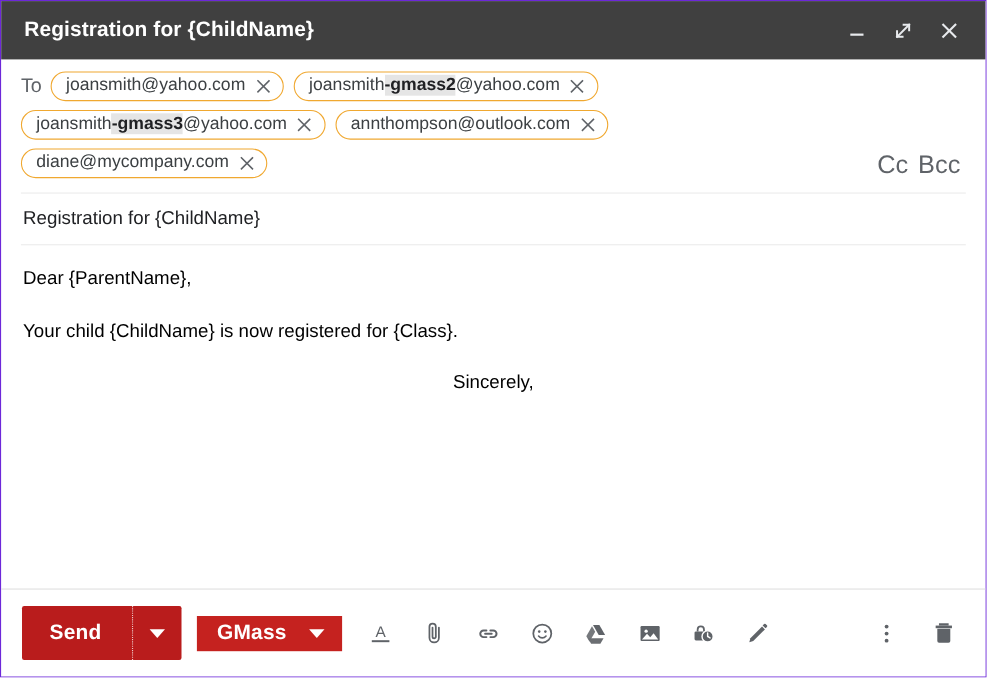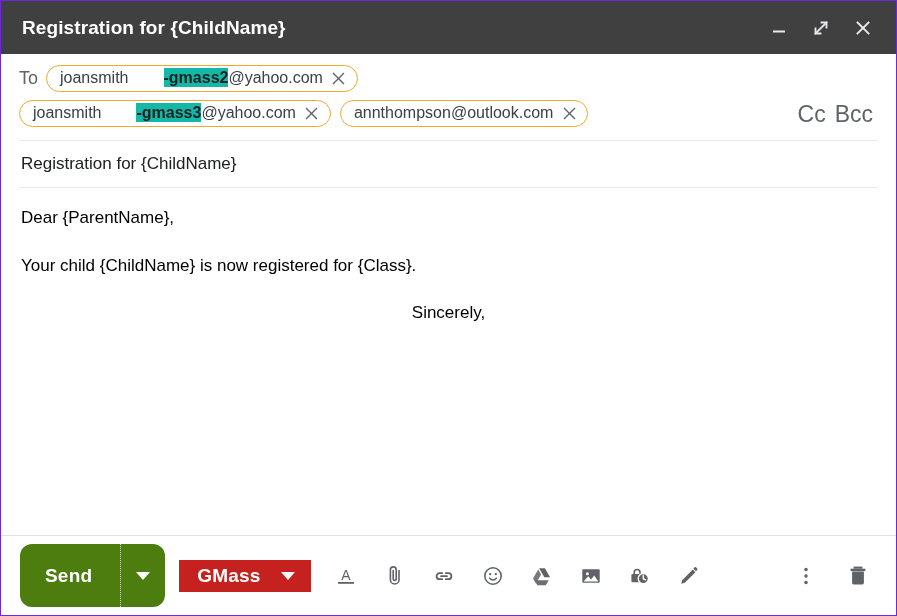--- a/index.html
+++ b/index.html
@@ -92,25 +92,24 @@
     white-space: nowrap;
     cursor: pointer;
   }
   .chip-text {
     font-size: 16px;
     color: #3c4043;
     line-height: 1;
     white-space: nowrap;
   }
   .chip-text .hl {
-    background: #14b8a6;
+    background: #e5e5e5;
     color: #202124;
     font-weight: bold;
     padding: 1px 0;
-    margin-left: 35px;
   }
   .chip-x {
     margin-left: 9px;
     width: 14px;
     height: 14px;
     display: inline-flex;
     align-items: center;
     justify-content: center;
     cursor: pointer;
   }
@@ -161,23 +160,23 @@
     min-height: 80px;
     border-top: 1px solid #e0e0e0;
     display: flex;
     align-items: center;
     padding: 0 19px 0 19px;
     box-sizing: border-box;
   }
   .send-group {
     display: flex;
     align-items: stretch;
-    background: #4d7c0f;
-    border-radius: 12px;
-    height: 63px;
+    background: #b91c1c;
+    border-radius: 2px;
+    height: 49px;
     overflow: hidden;
     cursor: pointer;
   }
   .send-main {
     display: flex;
     align-items: center;
     padding: 0 28px 0 25px;
     color: #ffffff;
     font-size: 19px;
     font-weight: bold;
@@ -278,20 +277,31 @@
       </div>
     </div>
   </div>
 
   <div class="recipients">
     <div class="chip-rows">
 
       <div class="chip-row">
         <span class="to-label">To</span>
 
+        <span class="chip">
+          <span class="chip-text"><span>joansmith</span><span>@yahoo.com</span></span>
+          <span class="chip-x">
+            <svg width="13" height="13" viewBox="0 0 13 13" aria-hidden="true">
+              <g stroke="#5f6368" stroke-width="1.4" stroke-linecap="square">
+                <line x1="1.5" y1="1.5" x2="11.5" y2="11.5"></line>
+                <line x1="11.5" y1="1.5" x2="1.5" y2="11.5"></line>
+              </g>
+            </svg>
+          </span>
+        </span>
 
         <span class="chip">
           <span class="chip-text"><span>joansmith</span><span class="hl">-gmass2</span><span>@yahoo.com</span></span>
           <span class="chip-x">
             <svg width="13" height="13" viewBox="0 0 13 13" aria-hidden="true">
               <g stroke="#5f6368" stroke-width="1.4" stroke-linecap="square">
                 <line x1="1.5" y1="1.5" x2="11.5" y2="11.5"></line>
                 <line x1="11.5" y1="1.5" x2="1.5" y2="11.5"></line>
               </g>
             </svg>
@@ -318,20 +328,33 @@
             <svg width="13" height="13" viewBox="0 0 13 13" aria-hidden="true">
               <g stroke="#5f6368" stroke-width="1.4" stroke-linecap="square">
                 <line x1="1.5" y1="1.5" x2="11.5" y2="11.5"></line>
                 <line x1="11.5" y1="1.5" x2="1.5" y2="11.5"></line>
               </g>
             </svg>
           </span>
         </span>
       </div>
 
+      <div class="chip-row">
+        <span class="chip">
+          <span class="chip-text"><span>diane</span><span>@mycompany.com</span></span>
+          <span class="chip-x">
+            <svg width="13" height="13" viewBox="0 0 13 13" aria-hidden="true">
+              <g stroke="#5f6368" stroke-width="1.4" stroke-linecap="square">
+                <line x1="1.5" y1="1.5" x2="11.5" y2="11.5"></line>
+                <line x1="11.5" y1="1.5" x2="1.5" y2="11.5"></line>
+              </g>
+            </svg>
+          </span>
+        </span>
+      </div>
 
     </div>
 
     <div class="ccbcc">
       <span>Cc</span>
       <span>Bcc</span>
     </div>
   </div>
 
   <div class="divider"></div>

